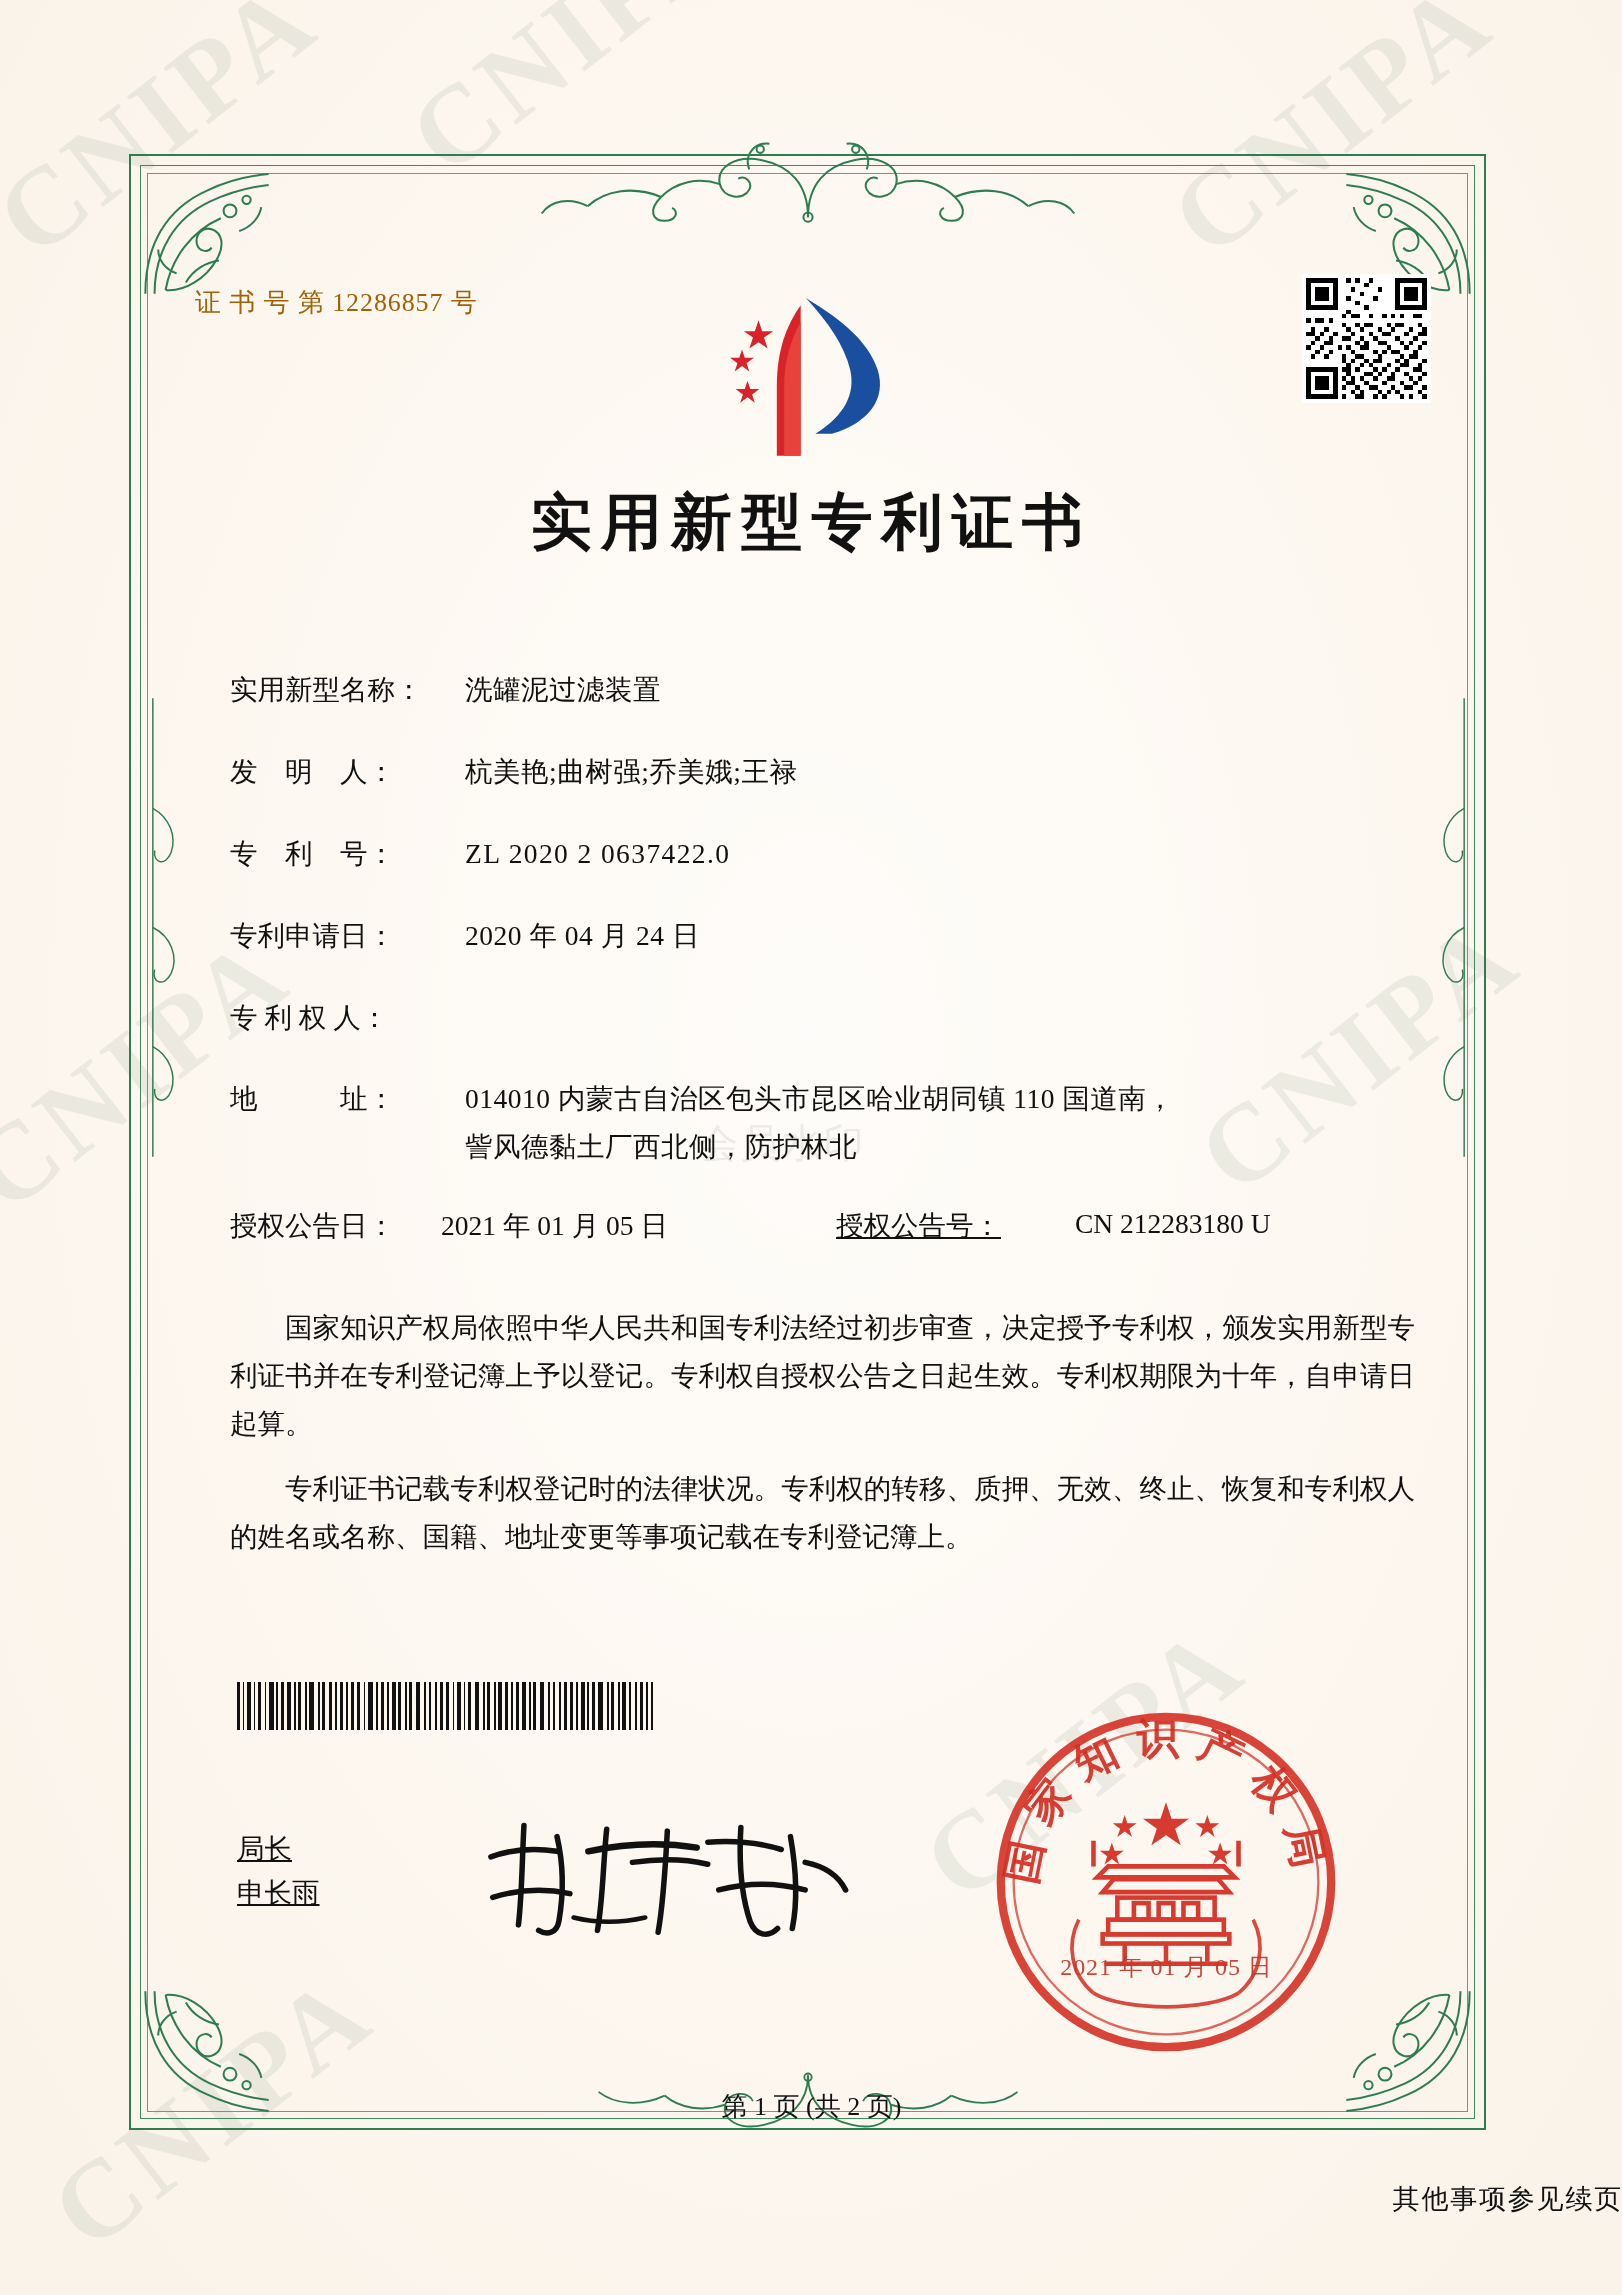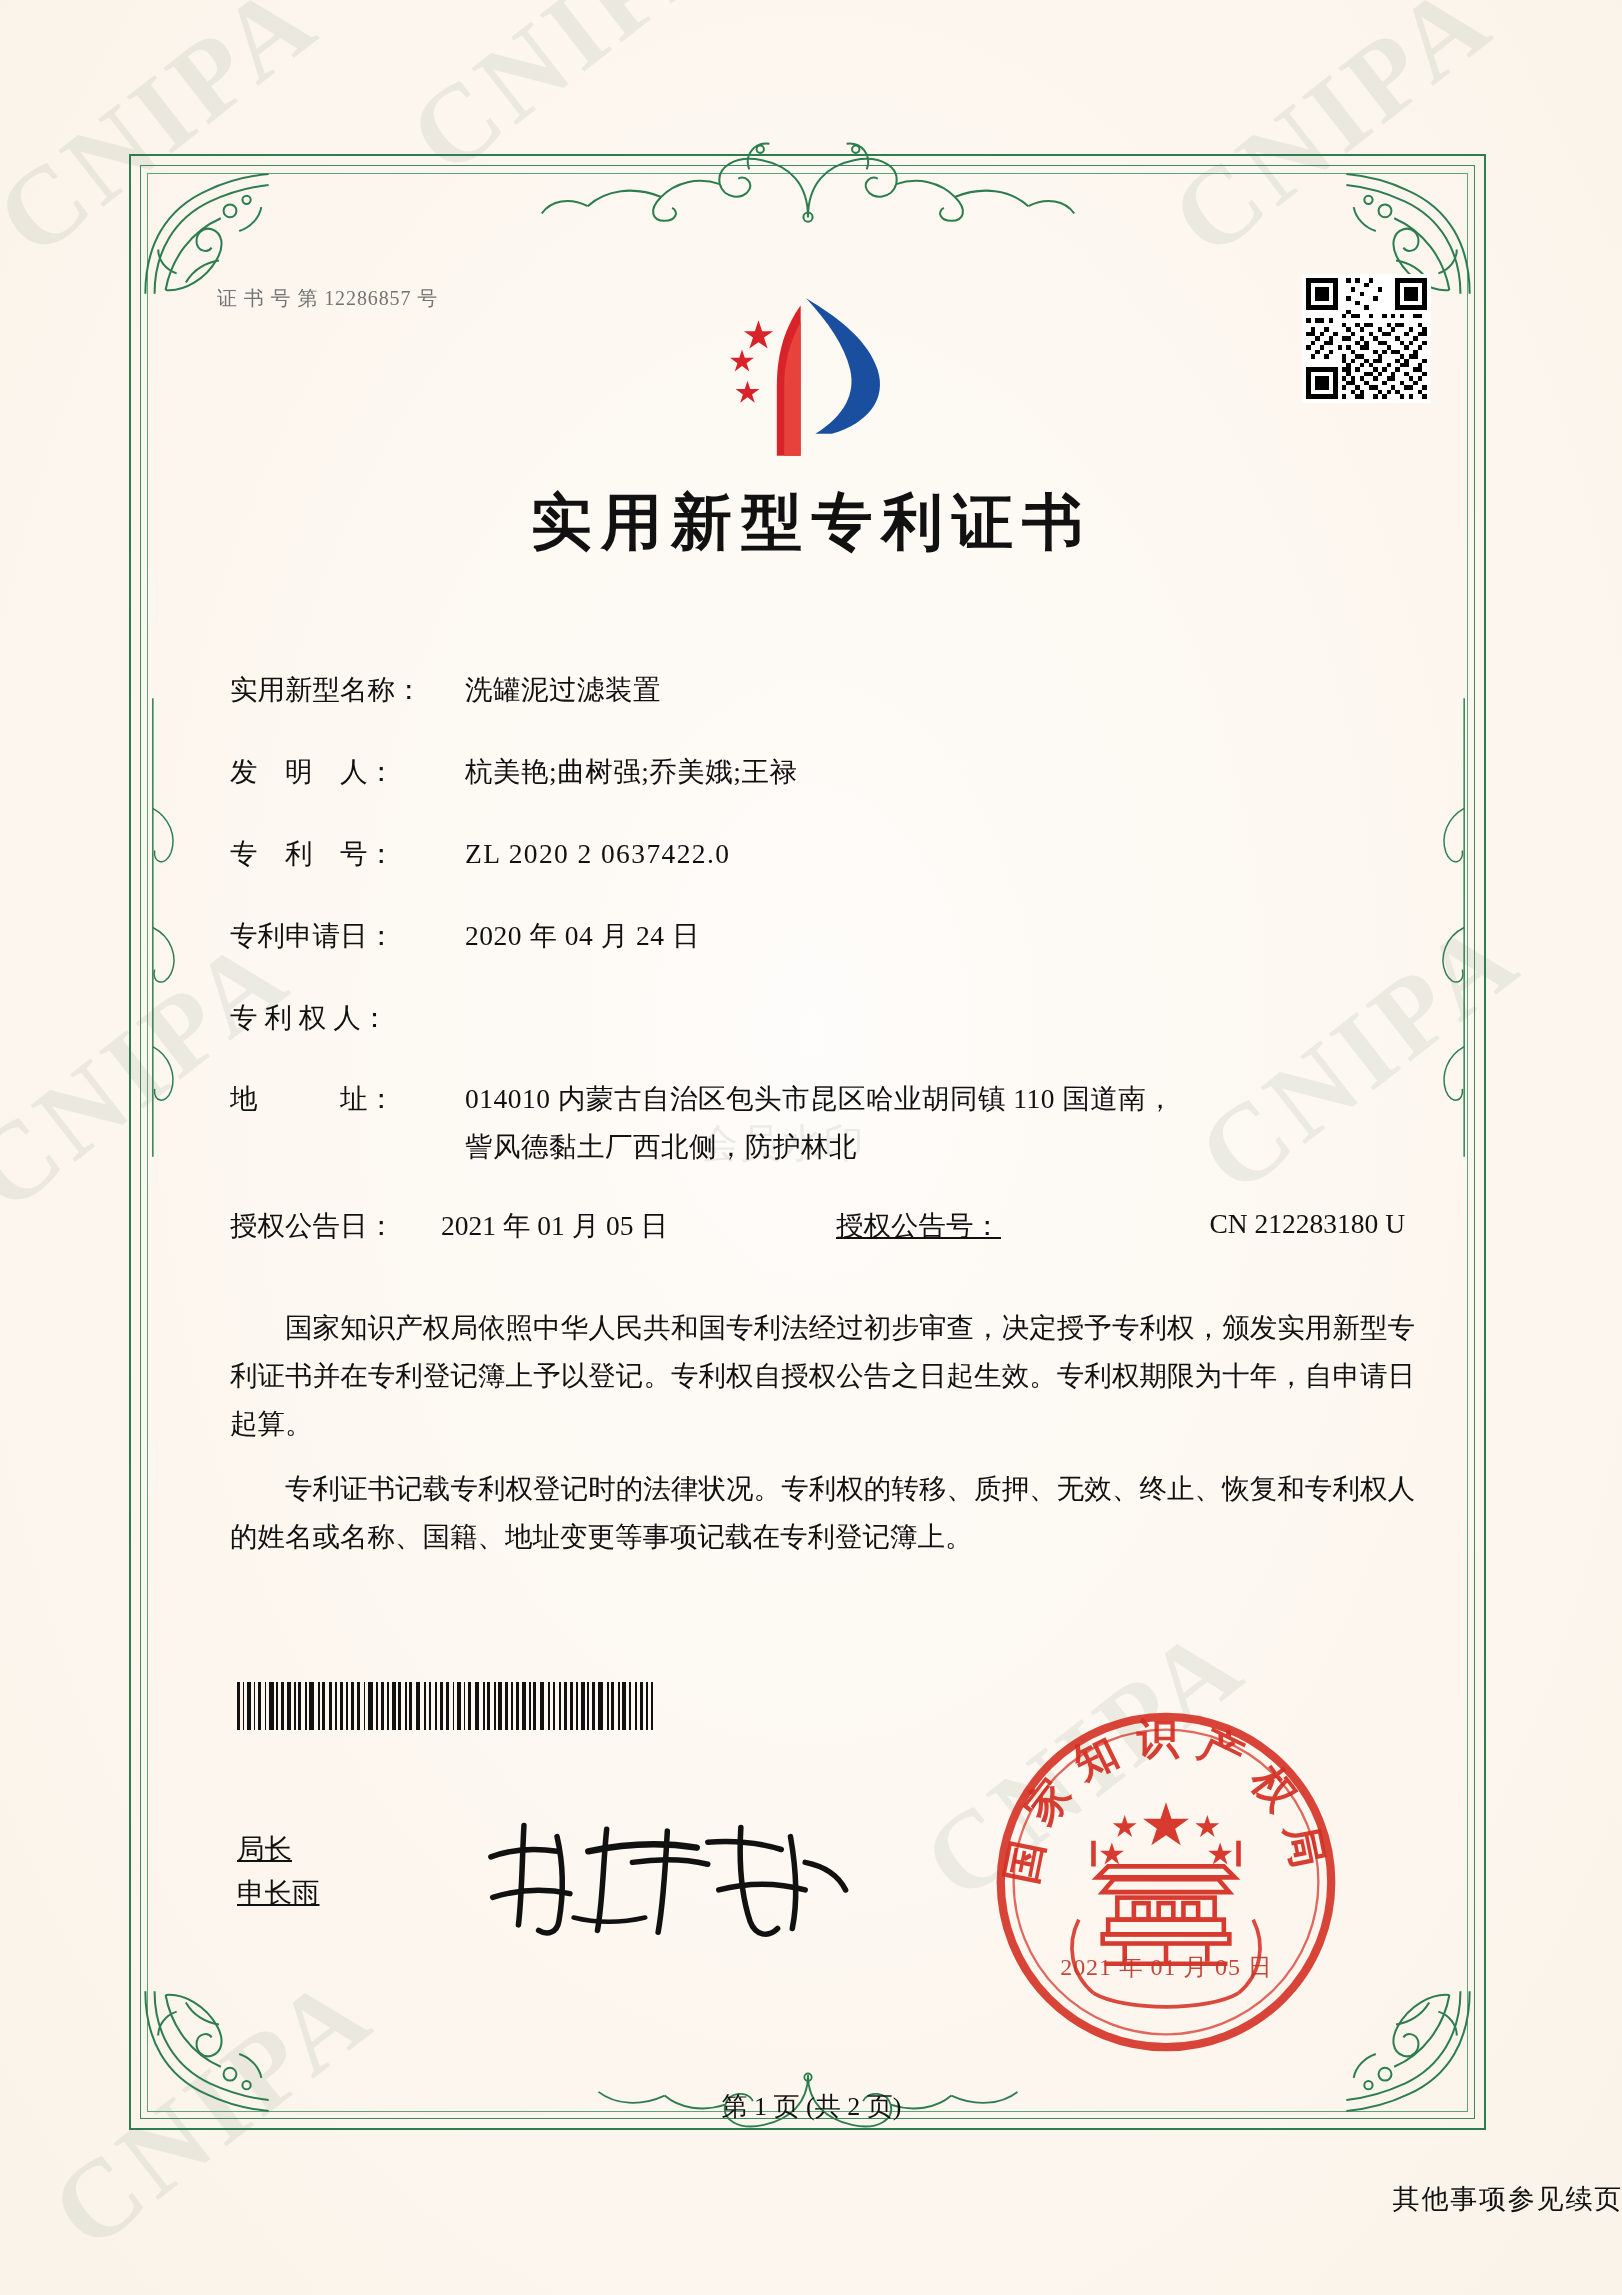--- a/index.html
+++ b/index.html
@@ -107,23 +107,23 @@
     width: 55px; height: 459px;
     color: #2e7d4f;
   }
   .sf-left  { left: 140px;  top: 698px; }
   .sf-right { left: 1422px; top: 698px; transform: scaleX(-1); }
   .side-flourish svg { width:100%; height:100%; display:block; }
 
   
   .cert-no {
     position: absolute;
-    left: 217px; top: 285px;
-    font-size: 20px;
-    color: #737373;
+    left: 195px; top: 285px;
+    font-size: 26px;
+    color: #a16207;
     letter-spacing: 0.9px;
   }
   .qr {
     position: absolute;
     left: 1302px; top: 274px;
     width: 129px; height: 129px;
     background: #fff;
   }
   .qr svg { display:block; }
 
@@ -177,21 +177,21 @@
   }
   .row-pub {
     display: flex;
     font-size: 27.5px;
     color: #111;
     margin-bottom: 37px;
   }
   .pub-left-label { width: 211px; flex: 0 0 211px; white-space: pre; }
   .pub-left-value { flex: 0 0 395px; }
   .pub-right-label { flex: 0 0 239px; white-space: pre; text-decoration: underline; }
-  .pub-right-value { flex: 1; text-align: right; }
+  .pub-right-value { flex: 1; }
 
   
   .paragraphs {
     position: absolute;
     left: 230px; top: 1304px;
     width: 1185px;
     font-size: 27.5px;
     line-height: 1.75;
     color: #111;
     text-align: justify;

